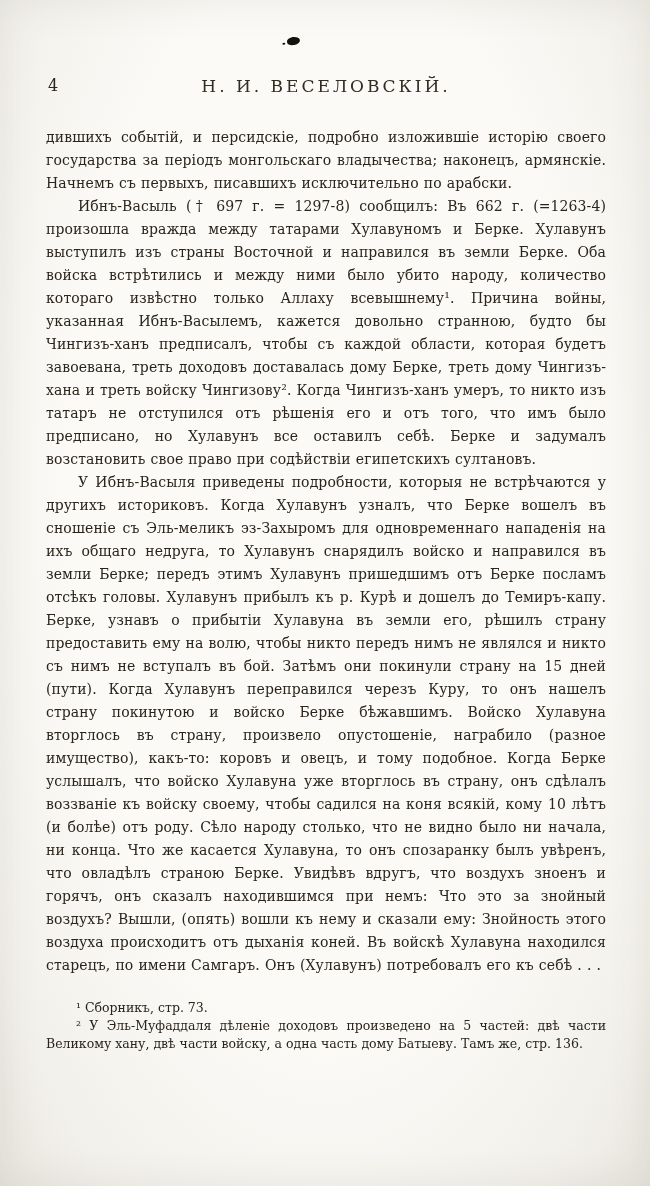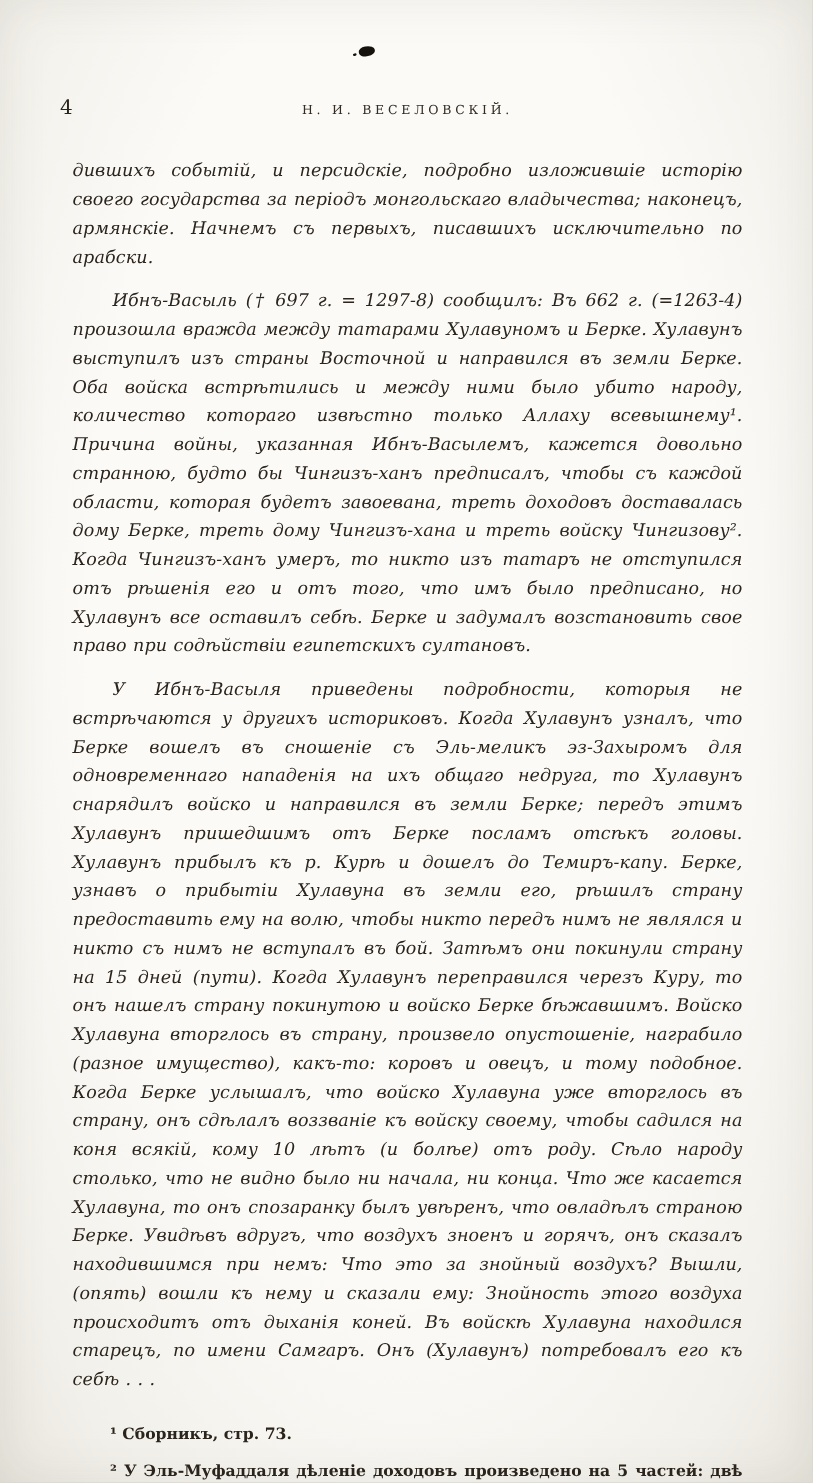--- a/index.html
+++ b/index.html
@@ -52,51 +52,49 @@
   .page-num {
     position: absolute;
     left: 2px;
     top: 0;
     font-size: 16px;
     letter-spacing: 0;
     color: #2a241c;
   }
   .running-title {
     display: inline-block;
-    font-size: 10px;
+    font-size: 17px;
     letter-spacing: 3px;
     color: #332c23;
     white-space: nowrap;
   }
 
   .body-text {
     font-size: 14px;
     line-height: 23px;
     letter-spacing: 0.1px;
     word-spacing: 0.5px;
   }
   .para {
-    margin: 12px;
+    margin: 0;
     text-align: justify;
-    font-style: italic;
   }
   .para.indent {
     text-indent: 32px;
   }
 
   .footnotes {
     margin-top: 22px;
     font-size: 12.5px;
     line-height: 18px;
   }
   .footnote {
-    margin: 12px;
+    margin: 0;
     text-align: justify;
     text-indent: 30px;
-    font-weight: bold;
   }
 </style>
 </head>
 <body>
 
 <div class="page">
 
   <div class="ink-blot"></div>
 
   <header class="header">

